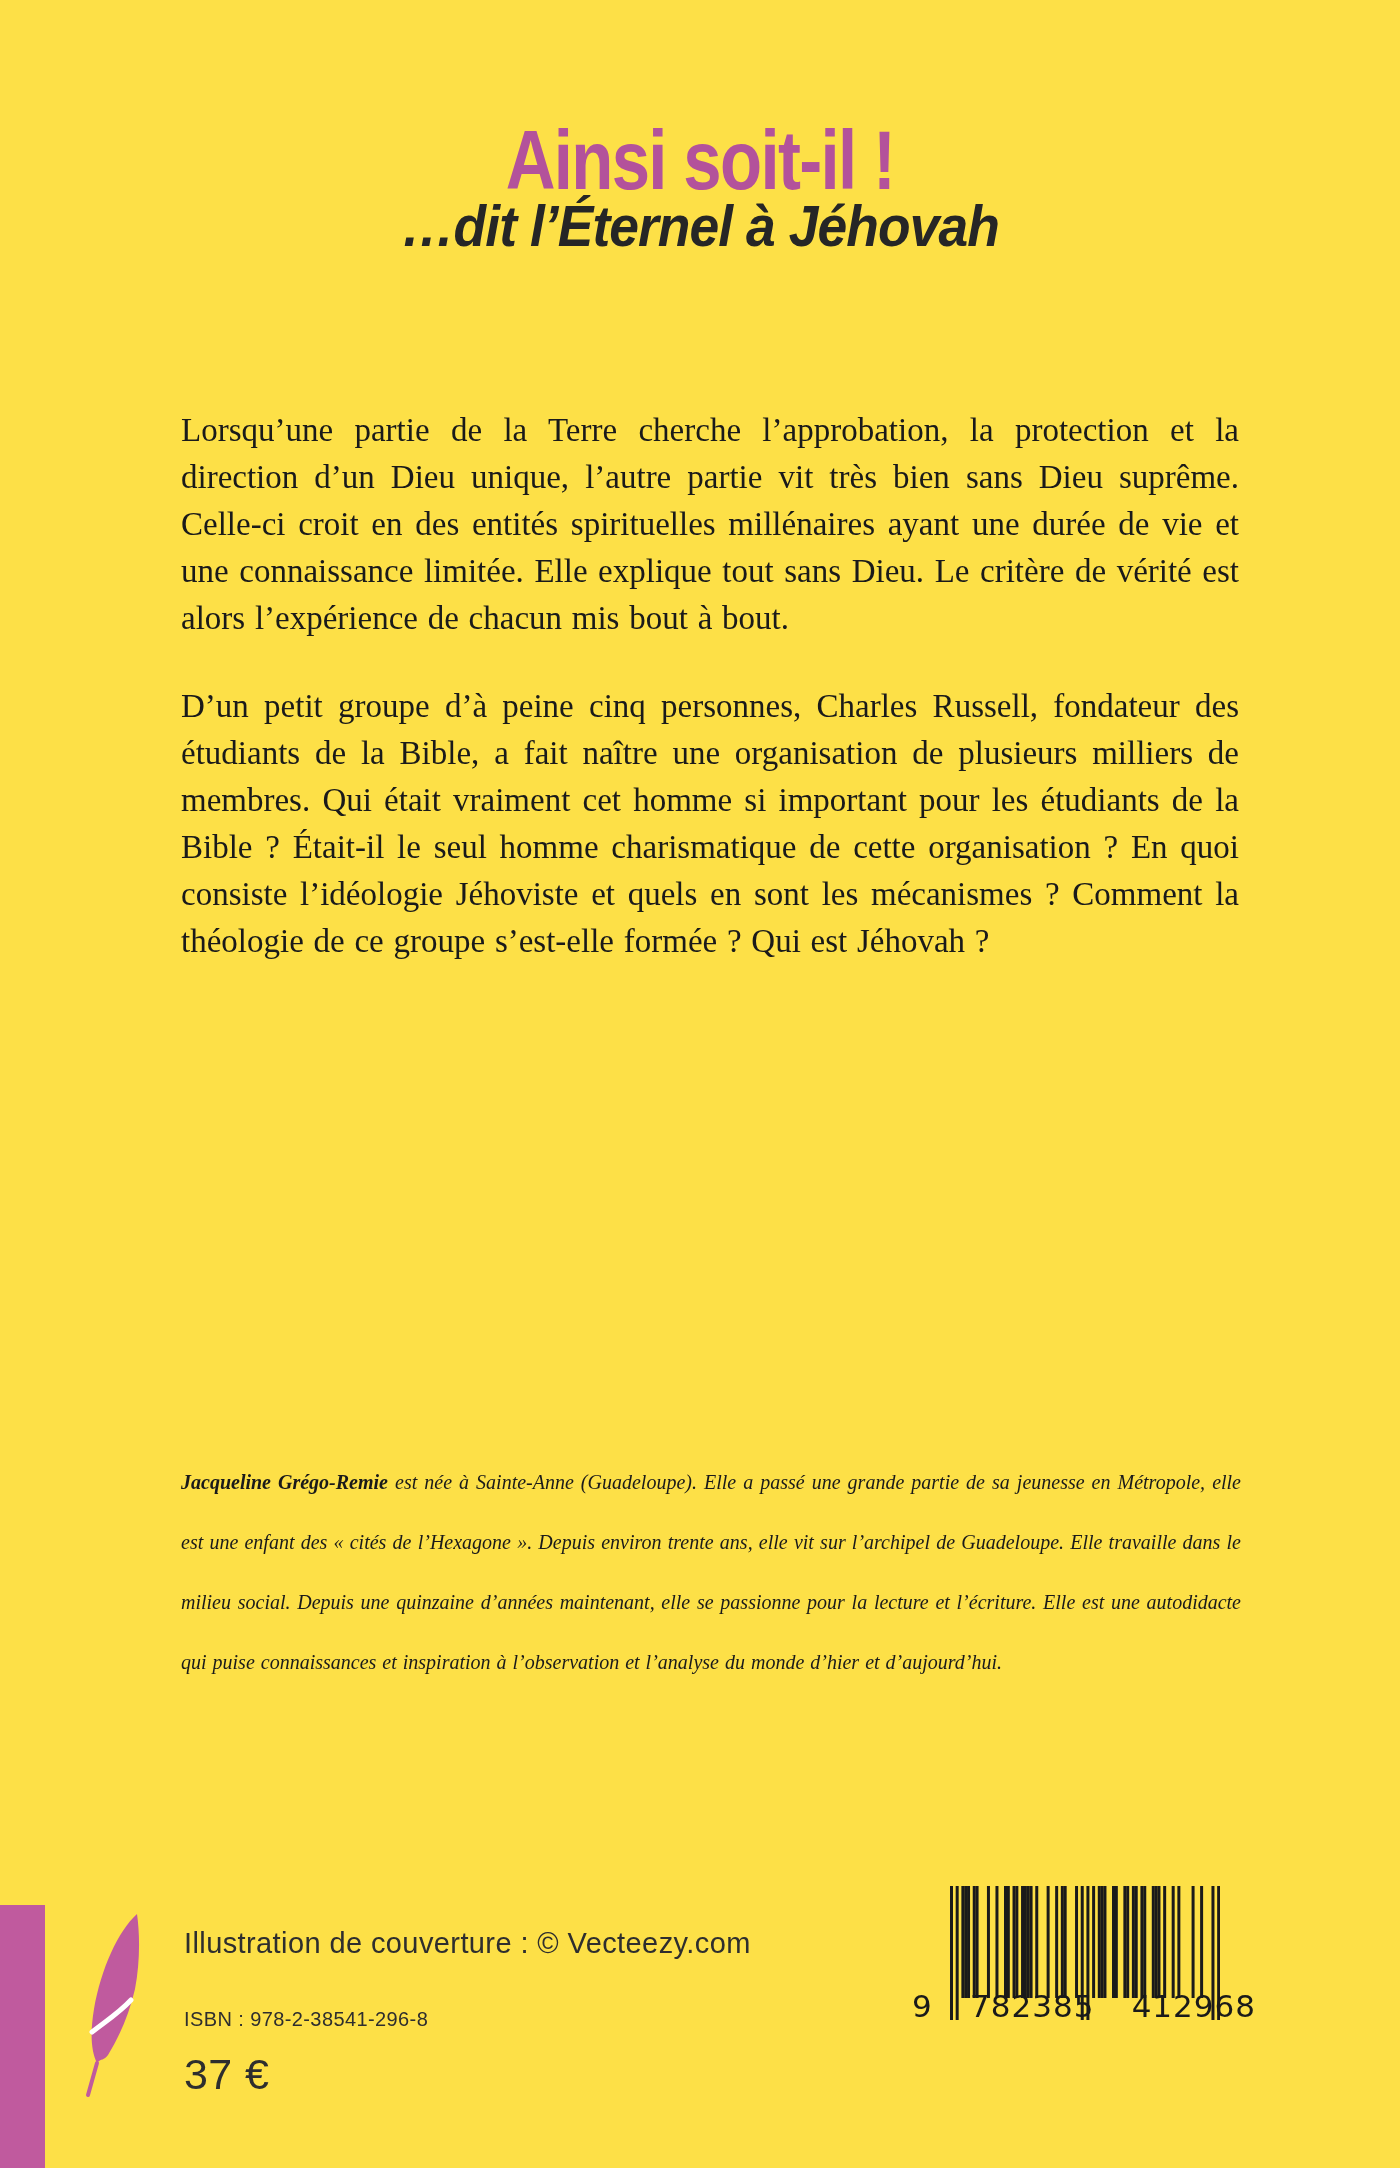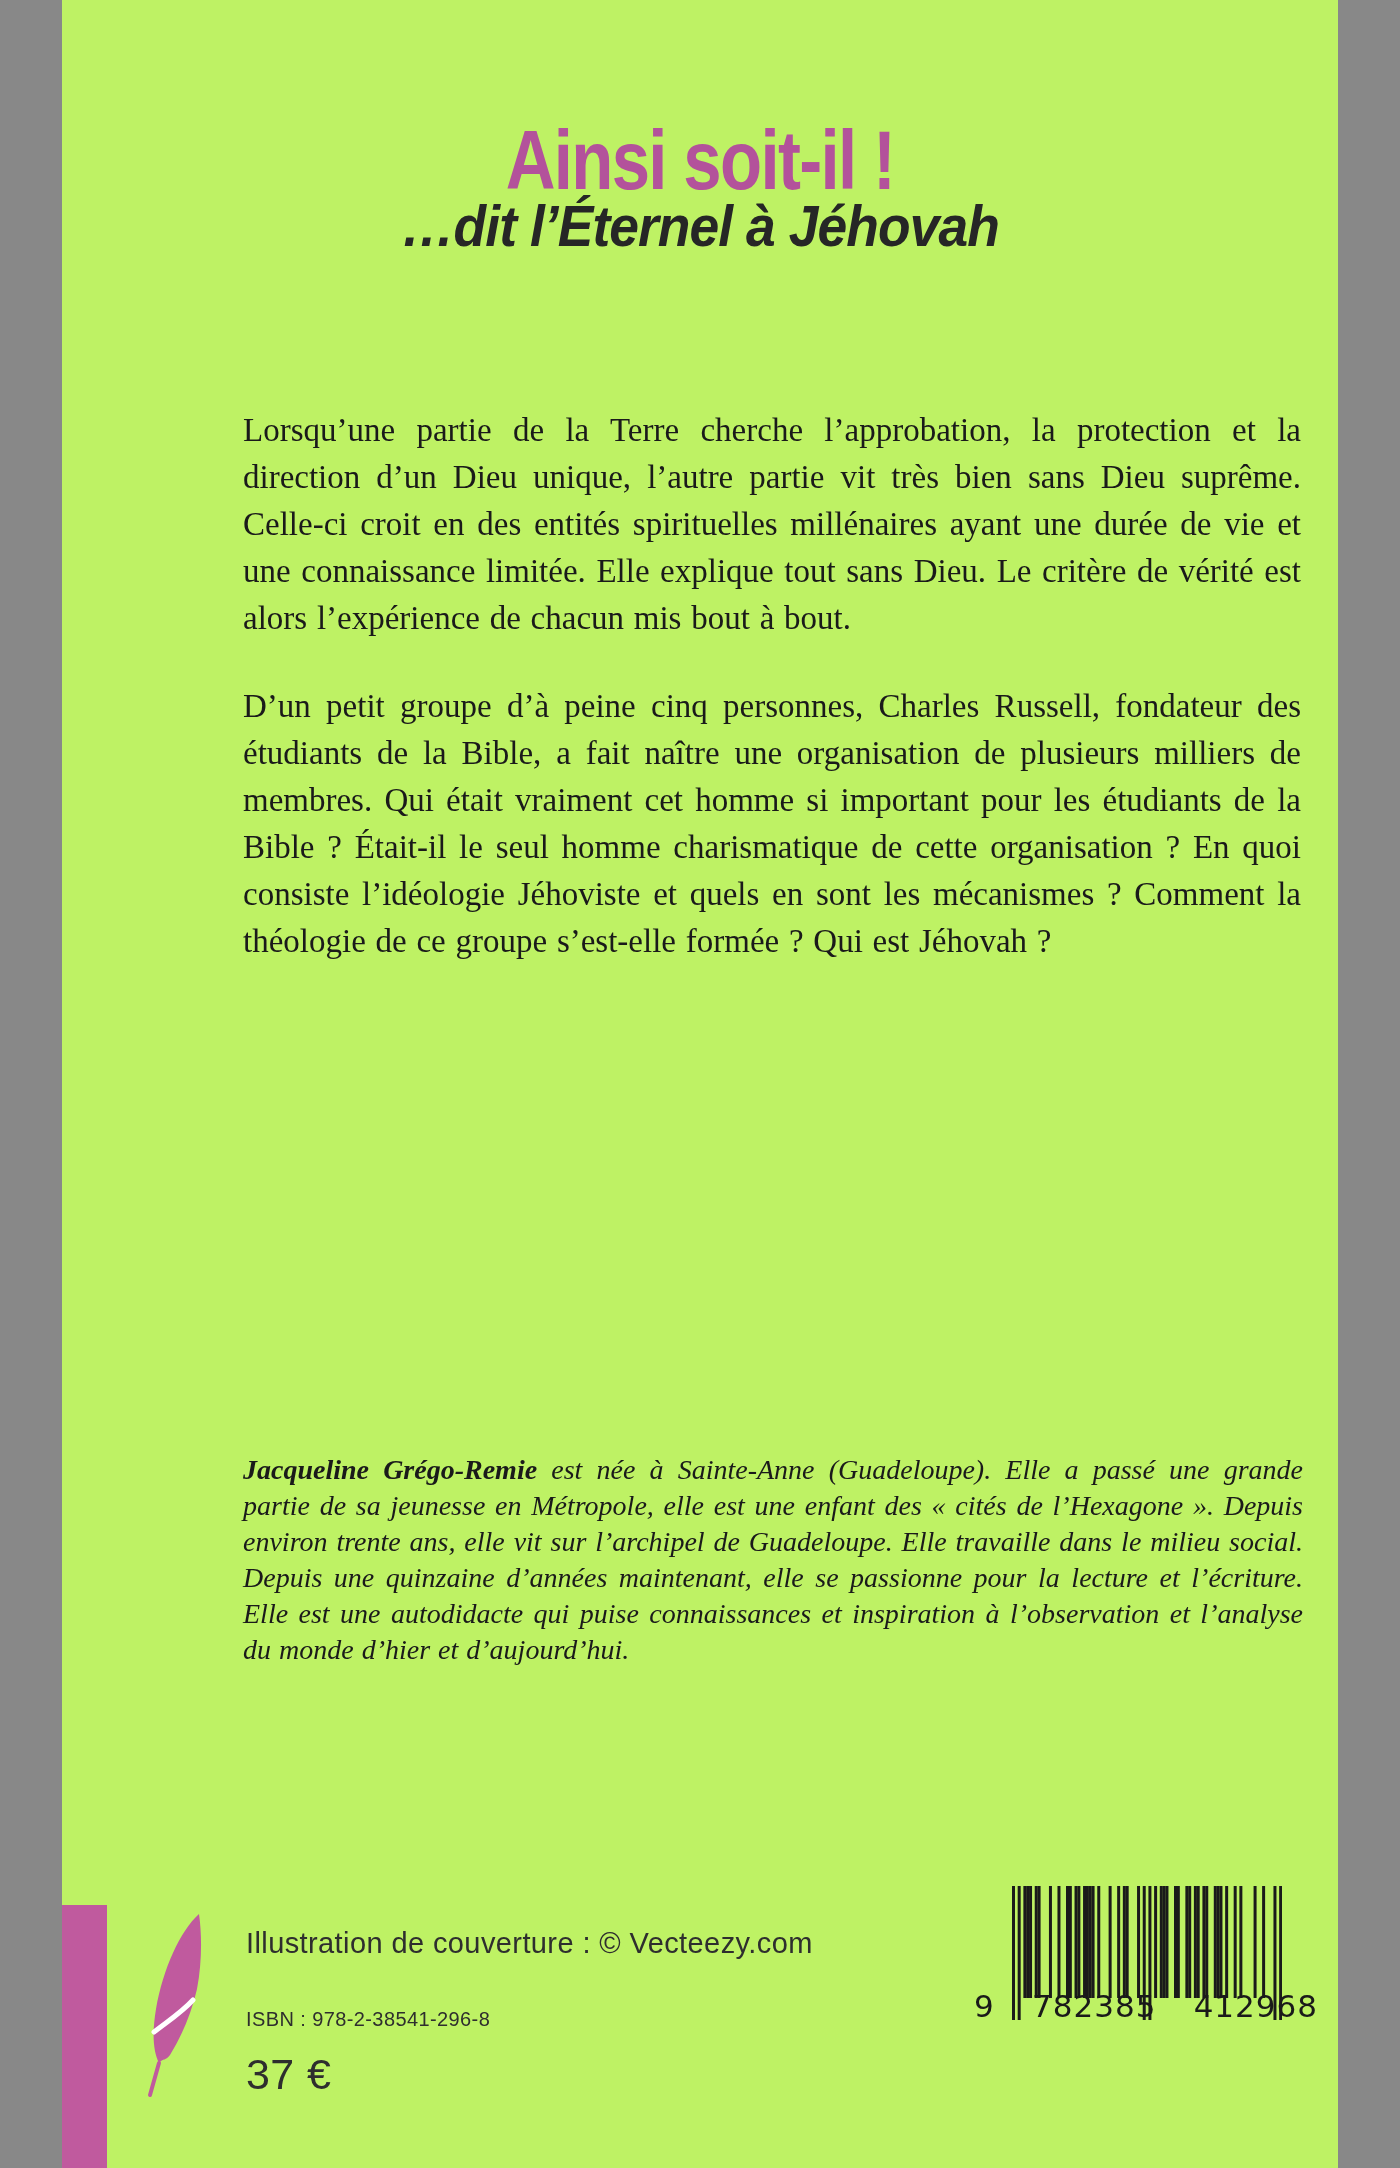--- a/index.html
+++ b/index.html
@@ -1,20 +1,20 @@
 <!DOCTYPE html>
 <html lang="fr"><head>
 <meta charset="utf-8">
 <style>
   html,body{margin:0;padding:0;background:#888;}
   .page{
     position:relative;
-    width:1276px;height:2168px;
+    width:1400px;height:2168px;
     margin:0 auto;
-    background:#bef264;
+    background:#fde047;
     font-family:"Liberation Sans",sans-serif;
     overflow:hidden;
   }
   
   .title{
     position:absolute;top:118px;left:0;width:100%;
     text-align:center;
     font-size:84px;line-height:84px;font-weight:bold;
     letter-spacing:-2px;
     color:#b3529b;
@@ -40,21 +40,21 @@
     color:#1a1a1a;
     text-align:justify;
     word-spacing:1.5px;
   }
   .synopsis p{margin:17px 0 41px 0;}
   
   .bio{
     position:absolute;left:181px;top:1452px;width:1060px;
     font-family:"Liberation Serif",serif;
     font-style:italic;
-    font-size:28px;line-height:36px;
+    font-size:20px;line-height:60px;
     color:#1a1a1a;
     text-align:justify;
     word-spacing:1px;
   }
   .bio .author{font-weight:bold;}
   
   .spine-bar{
     position:absolute;left:0;top:1905px;width:45px;height:263px;
     background:#c05a9e;
   }

